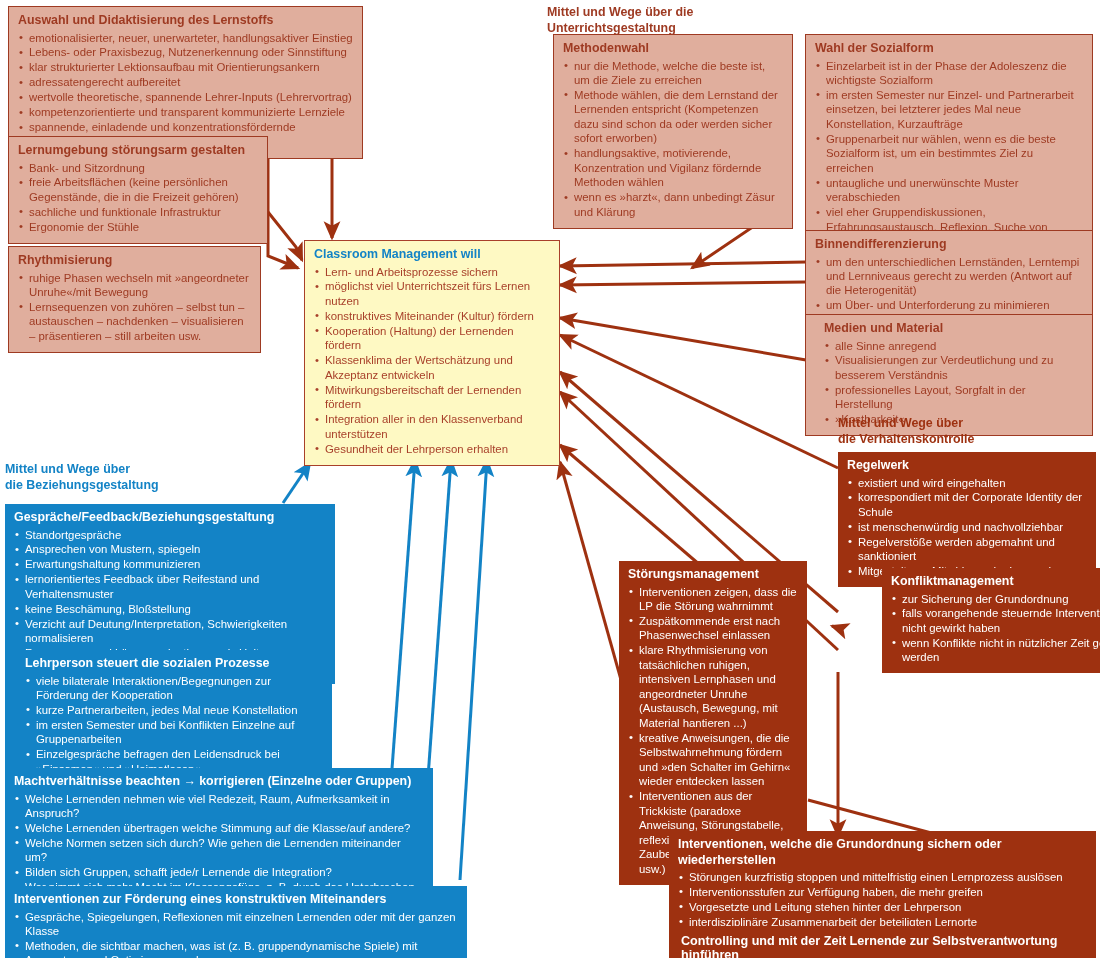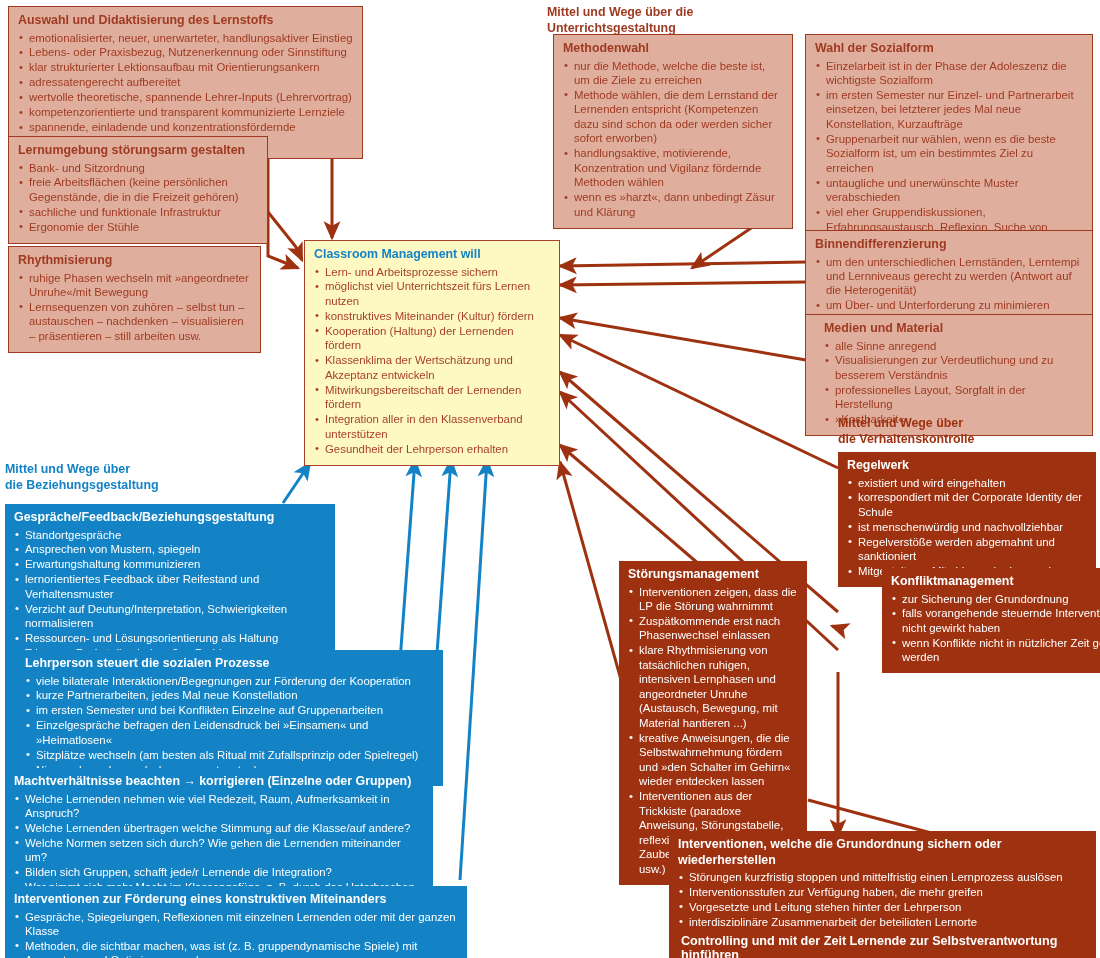--- a/index.html
+++ b/index.html
@@ -232,27 +232,28 @@
   <div class="caption blue" style="left:5px; top:461px; width:260px; white-space:pre-line;">Mittel und Wege über
 die Beziehungsgestaltung</div>
 
   <div class="box blue" style="left:5px; top:504px; width:330px;">
     <h3>Gespräche/Feedback/Beziehungsgestaltung</h3>
     <ul>
       <li>Standortgespräche</li>
       <li>Ansprechen von Mustern, spiegeln</li>
       <li>Erwartungshaltung kommunizieren</li>
       <li>lernorientiertes Feedback über Reifestand und Verhaltensmuster</li>
+      <li>keine Beschämung, Bloßstellung</li>
       <li>Verzicht auf Deutung/Interpretation, Schwierigkeiten normalisieren</li>
       <li>Ressourcen- und Lösungsorientierung als Haltung</li>
       <li>Triage an Fachstellen bei großen Problemen</li>
     </ul>
   </div>
 
-  <div class="box blue" style="left:5px; top:650px; width:438px;padding-left:20px;">
+  <div class="box blue" style="left:5px; top:650px; width:327px;padding-left:20px;">
     <h3>Lehrperson steuert die sozialen Prozesse</h3>
     <ul>
       <li>viele bilaterale Interaktionen/Begegnungen zur Förderung der Kooperation</li>
       <li>kurze Partnerarbeiten, jedes Mal neue Konstellation</li>
       <li>im ersten Semester und bei Konflikten Einzelne auf Gruppenarbeiten</li>
       <li>Einzelgespräche befragen den Leidensdruck bei »Einsamen« und »Heimatlosen«</li>
       <li>Sitzplätze wechseln (am besten als Ritual mit Zufallsprinzip oder Spielregel)</li>
       <li>Niemanden schonen (schonen = entwerten)</li>
     </ul>
   </div>

